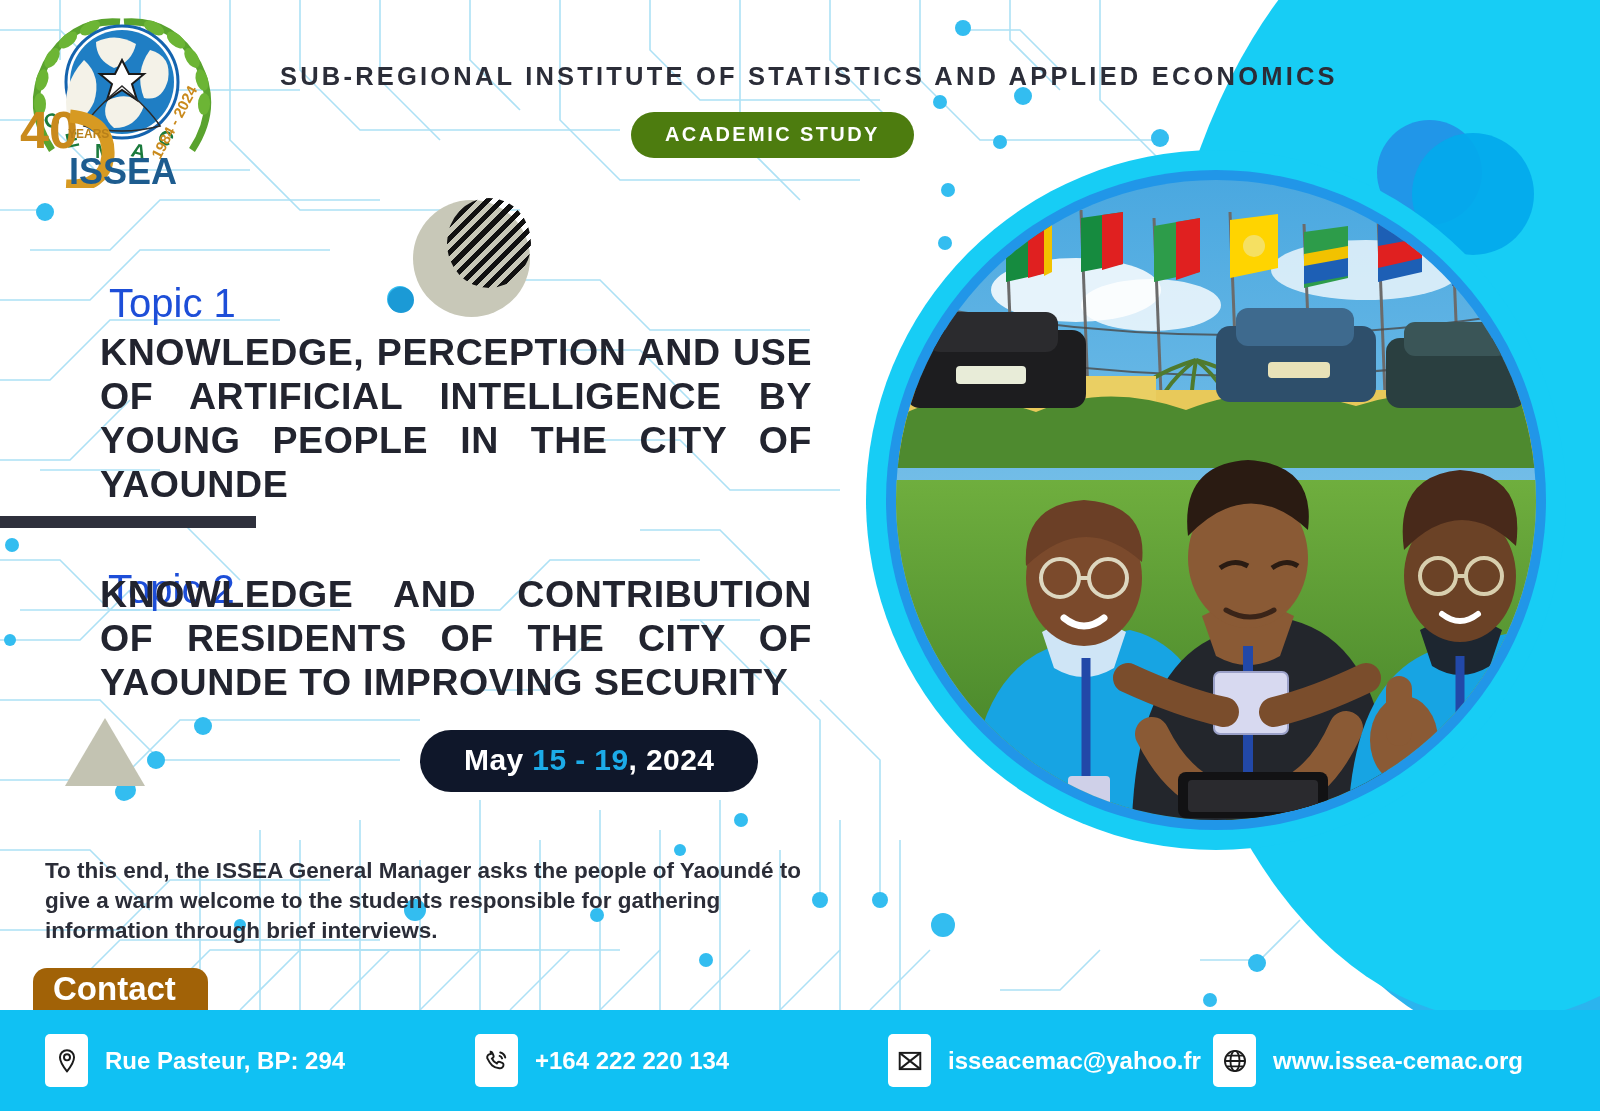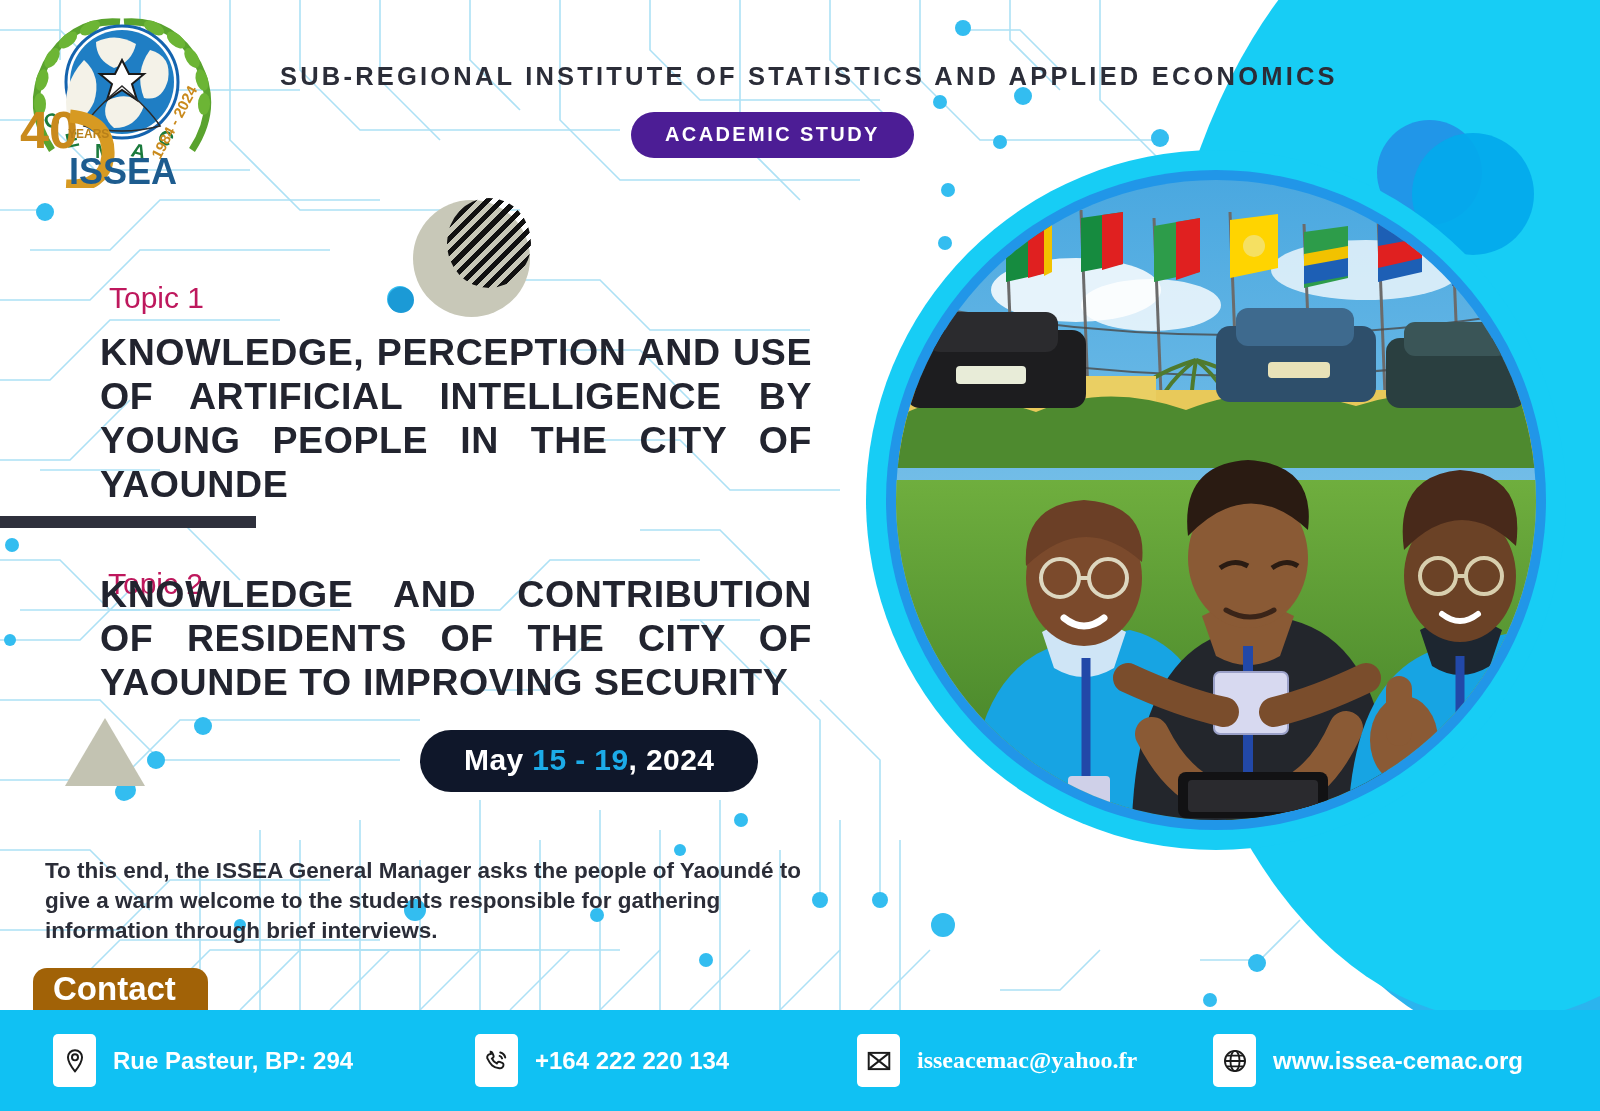--- a/index.html
+++ b/index.html
@@ -62,27 +62,27 @@
   .photo svg { display:block; width:100%; height:100%; }
 
   
   .inst-title {
     position:absolute; left:280px; top:62px; width:1090px; z-index:6;
     font-size:25.5px; font-weight:bold; letter-spacing:3.2px; color:#2b2d38;
     text-align:left; white-space:nowrap;
   }
   .badge-study {
     position:absolute; left:631px; top:112px; z-index:6;
-    background:#4c1d95; color:#fff; border-radius:40px;
+    background:#4d7c0f; color:#fff; border-radius:40px;
     padding:11px 34px 12px; font-size:20px; font-weight:bold; letter-spacing:2.4px;
   }
 
   
   .topic-label {
-    position:absolute; z-index:6; font-size:30px; color:#be185d; font-weight:400;
+    position:absolute; z-index:6; font-size:40px; color:#1d4ed8; font-weight:400;
   }
   #topic1-label { left:109px; top:281px; }
   #topic2-label { left:108px; top:533px;margin-top:34px; }
 
   .topic-title {
     position:absolute; z-index:6; color:#22242f;
     font-weight:bold; font-size:37.5px; line-height:44px;
     letter-spacing:.6px; text-align:justify; text-align-last:left;
     width:712px;
   }
@@ -123,23 +123,23 @@
     display:flex; align-items:center; z-index:8;
   }
   .c-item { display:flex; align-items:center; position:absolute; }
   .c-icon {
     width:43px; height:53px; background:#fff; border-radius:5px;
     display:flex; align-items:center; justify-content:center; flex:0 0 auto;
   }
   .c-icon svg { width:26px; height:26px; }
   .c-text { margin-left:17px; color:#fff; font-size:24px; font-weight:bold; white-space:nowrap; }
 
-  #contact-address { left:53px; }
+  #contact-address { left:45px; }
   #contact-phone   { left:475px; }
-  #contact-email   { left:857px;font-family:Liberation Serif, serif; }
+  #contact-email   { left:888px; }
   #contact-web     { left:1213px; }
 
   
   .logo { position:absolute; left:12px; top:8px; width:200px; height:180px; z-index:6; }
 </style>
 </head>
 <body>
 
 <div class="poster">
 

